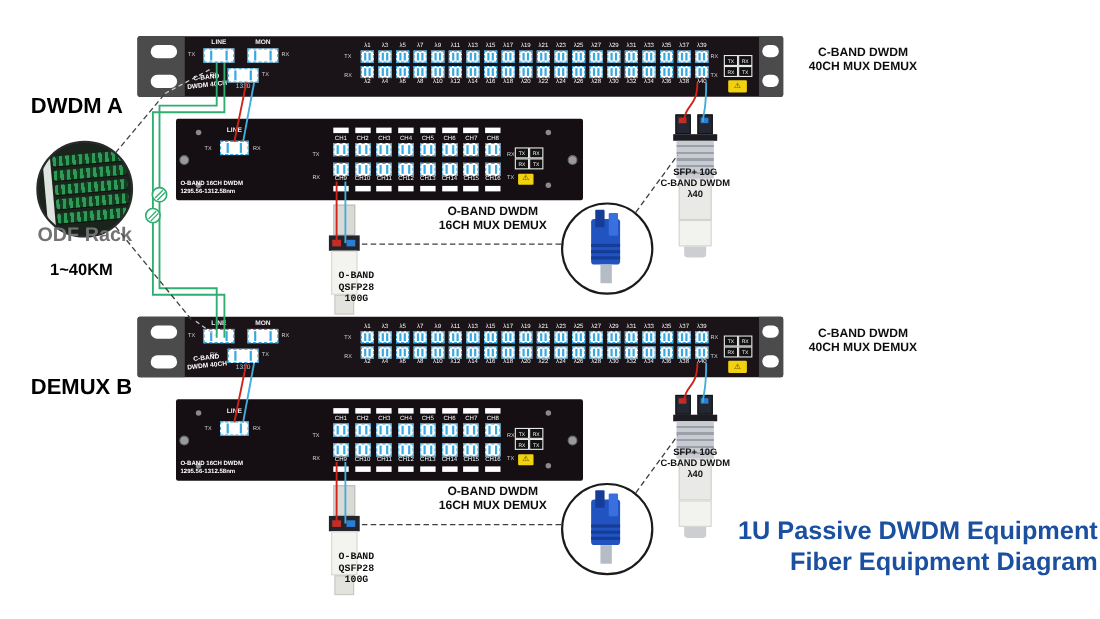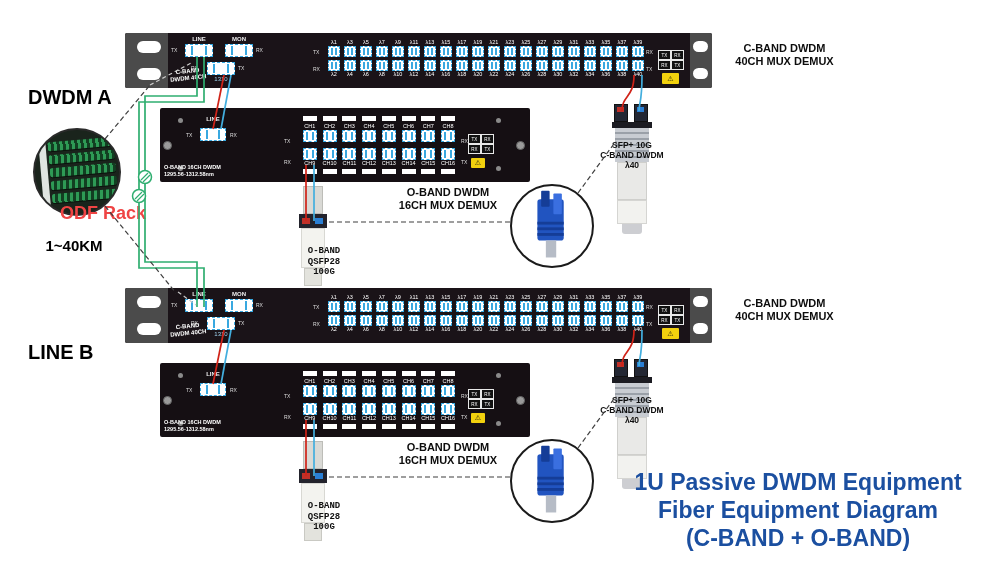--- a/index.html
+++ b/index.html
@@ -76,21 +76,21 @@
   .sconn.sl{left:2px;} .sconn.sr{left:22px;}
   .sconn.sl::after{content:"";position:absolute;left:2px;top:2px;width:7px;height:5px;background:#c03028;}
   .sconn.sr::after{content:"";position:absolute;left:2px;top:2px;width:7px;height:5px;background:#2a7fd4;}
   .slatch{position:absolute;left:0;top:18px;width:40px;height:6px;background:#1c1c22;}
   .sbody{position:absolute;left:3px;top:24px;width:34px;height:34px;
          background:repeating-linear-gradient(180deg,#c8ccd2 0 4px,#9aa0a8 4px 6px);}
   .smid{position:absolute;left:5px;top:58px;width:30px;height:38px;background:#e9e9e7;border:1px solid #cfcfcc;}
   .slow{position:absolute;left:5px;top:96px;width:30px;height:24px;background:#f2f2ef;border:1px solid #d5d5d2;}
   .stail{position:absolute;left:10px;top:120px;width:20px;height:10px;background:#cdced2;border-radius:0 0 3px 3px;}
   .mod-label{position:absolute;text-align:center;font-weight:bold;color:#101010;z-index:2;}
-  .sfp-label{left:582px;top:140px;width:100px;font-size:8.5px;line-height:10px;}
+  .sfp-label{left:582px;top:151px;width:100px;font-size:8.5px;line-height:10px;}
   .qsfp-label{left:292px;top:246px;width:64px;font-size:9px;line-height:10.5px;font-family:Liberation Mono, monospace;}
 
   
   .qsfp{position:absolute;left:299px;top:186px;width:28px;height:102px;}
   .qtab{position:absolute;left:4px;top:0;width:20px;height:28px;background:#d9d9d5;border:1px solid #bdbdb8;}
   .qconn{position:absolute;left:0;top:28px;width:28px;height:14px;background:#23232c;}
   .qr{position:absolute;left:3px;top:4px;width:8px;height:6px;background:#c03028;}
   .qb{position:absolute;left:16px;top:4px;width:8px;height:6px;background:#2a7fd4;}
   .qbody{position:absolute;left:2px;top:42px;width:24px;height:40px;background:#f3f3ef;border:1px solid #d8d8d3;}
   .qbot{position:absolute;left:5px;top:82px;width:18px;height:18px;background:#e3e3dd;border:1px solid #c9c9c3;}
@@ -100,25 +100,25 @@
       border-radius:50%;background:#fff;}
 
   
   .odf-circle{position:absolute;left:33px;top:128px;width:88px;height:88px;border-radius:50%;
               border:2px solid #2a2a2a;overflow:hidden;background:#1a241c;z-index:1;}
   .odf-inner{position:absolute;left:-4px;top:-4px;right:-4px;bottom:-4px;transform:rotate(-5deg);}
   .odf-strip{position:absolute;left:10px;top:12px;width:7px;height:70px;background:#dfe4e0;}
   .odf-row{position:absolute;left:19px;width:66px;height:9px;border-radius:2px;
            background:repeating-linear-gradient(90deg,#2e9a55 0 3px,#123f22 3px 6px);box-shadow:0 1px 0 #0a130c;}
   .r1{top:14px;} .r2{top:27px;} .r3{top:40px;} .r4{top:53px;} .r5{top:66px;}
-  .odf-label{position:absolute;left:8px;top:203px;width:138px;text-align:right;font-weight:bold;
-             font-size:18px;color:#ef4444;z-index:1;}
+  .odf-label{position:absolute;left:8px;top:203px;width:138px;text-align:center;font-weight:bold;
+             font-size:18px;color:#737373;z-index:1;}
   .distance{position:absolute;left:14px;top:236px;width:120px;text-align:center;font-weight:bold;
             font-size:15px;line-height:19px;color:#000;z-index:1;}
-  .title{position:absolute;left:598px;top:468px;width:400px;text-align:center;font-weight:bold;
+  .title{position:absolute;left:598px;top:468px;width:400px;text-align:right;font-weight:bold;
          font-size:23px;line-height:28px;z-index:2;}
 
   
   #wires{position:absolute;left:0;top:0;width:1000px;height:563px;z-index:5;pointer-events:none;}
   .f-red{stroke:var(--red);stroke-width:1.7;fill:none;}
   .f-blue{stroke:var(--blue);stroke-width:1.7;fill:none;}
   .f-green{stroke:var(--green);stroke-width:1.7;fill:none;}
   .dash{stroke:#3f3f3f;stroke-width:1.2;stroke-dasharray:5 3;fill:none;}
   .dash-lt{stroke:#c9c9c9;stroke-width:1.2;stroke-dasharray:4 3;fill:none;}
   .splice{fill:#fff;stroke:var(--green);stroke-width:1.5;}
@@ -140,21 +140,20 @@
     </div>
   </div>
   <div class="odf-label">ODF Rack</div>
   <div class="distance">
     <div>1~40KM</div>
   </div>
 
   <div class="title" style="color: rgb(27, 79, 160);">
     <div>1U Passive DWDM Equipment</div>
     <div>Fiber Equipment Diagram</div>
-    <div>(C-BAND + O-BAND)</div>
   </div>
 
   <svg id="wires" viewBox="0 0 1000 563">
     <g id="gA">
       <path class="f-red" d="M224,75 L213,129"></path>
       <path class="f-blue" d="M231,75 L221,129"></path>
       <path class="f-red" d="M306,165 L306,221"></path>
       <path class="f-blue" d="M314,165 L314,221"></path>
       <path class="f-red" d="M634,75 C634,98 622,95 622,111"></path>
       <path class="f-blue" d="M642,75 C642,103 639,103 639,111"></path>
@@ -495,21 +494,21 @@
         <rect x="44" y="8" width="9" height="22" rx="1" fill="#3a6fe0"></rect>
         <rect x="27" y="38" width="28" height="3" fill="#153d97"></rect>
         <rect x="27" y="44" width="28" height="3" fill="#153d97"></rect>
         <rect x="27" y="50" width="28" height="3" fill="#153d97"></rect>
         <rect x="36" y="58" width="11" height="18" fill="#b6bcc6"></rect>
       </svg>
     </div>
   </div>
 
   <div class="site siteB">
-    <div class="site-name">LINE B</div>
+    <div class="site-name">DEMUX B</div>
 
     <div class="cband">
       <div class="ear ear-l">
         <i class="oval o1"></i>
         <i class="oval o2"></i>
       </div>
       <div class="ear ear-r">
         <i class="oval o1"></i>
         <i class="oval o2"></i>
       </div>

